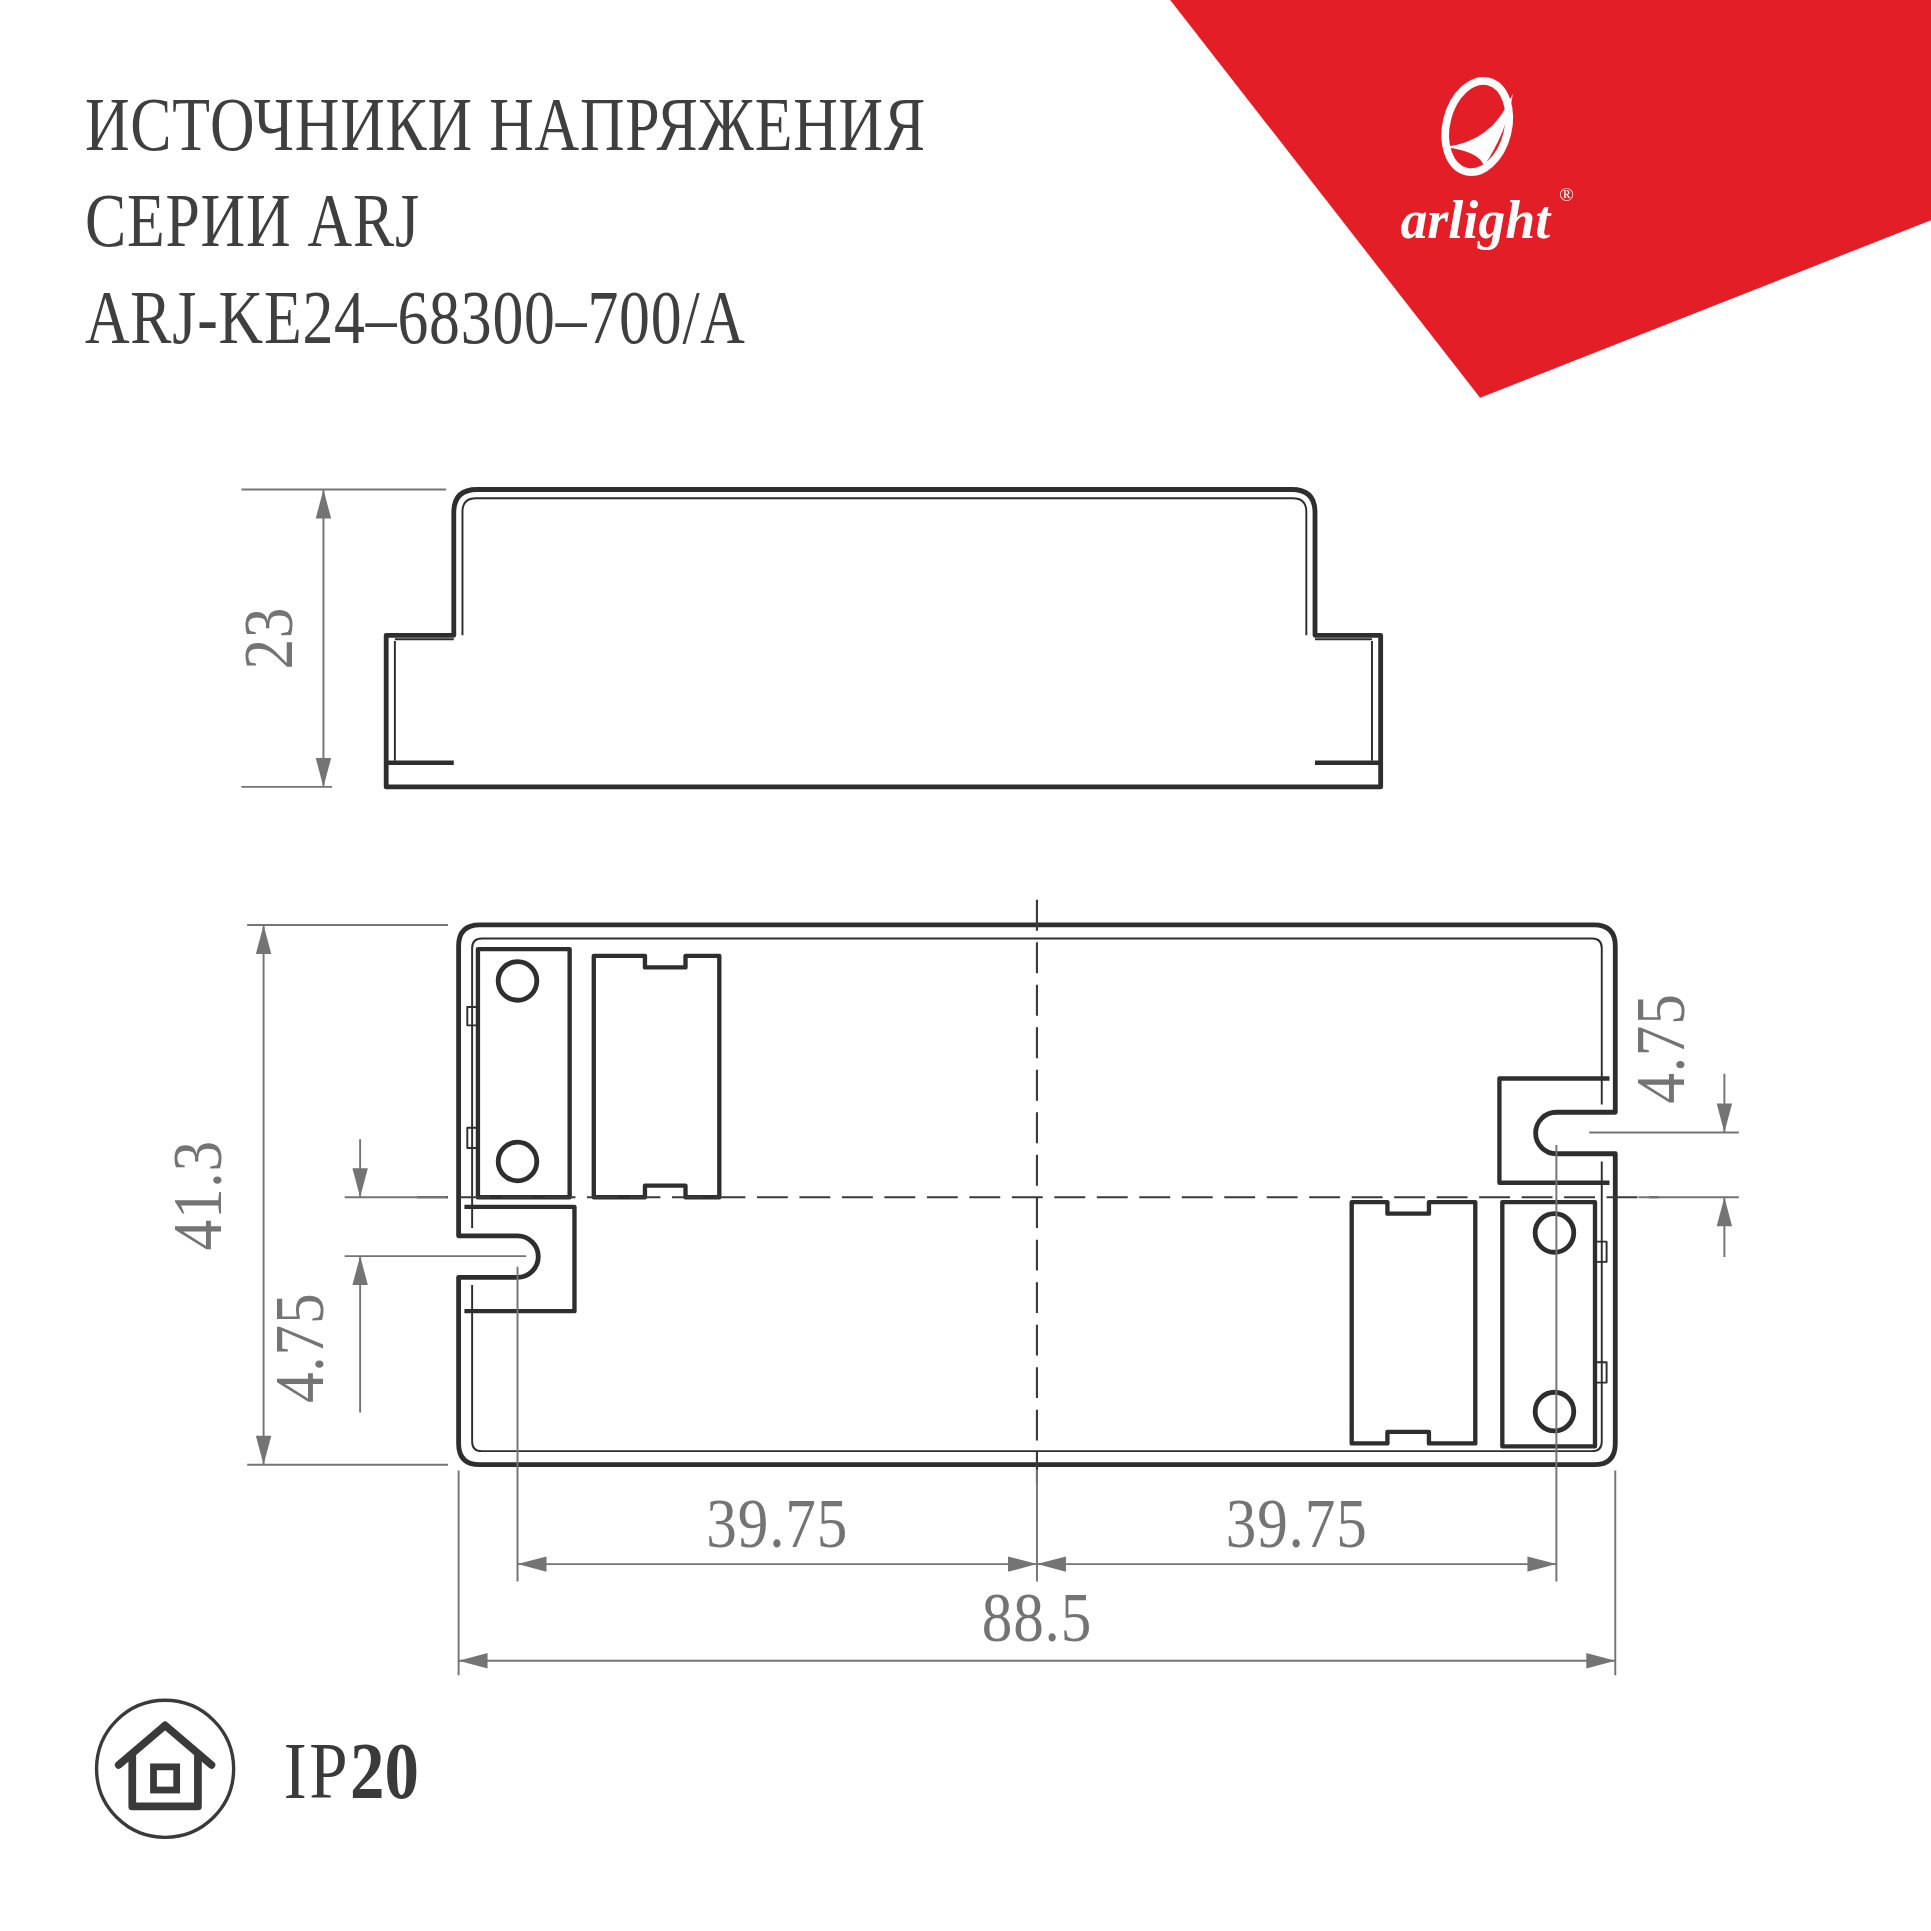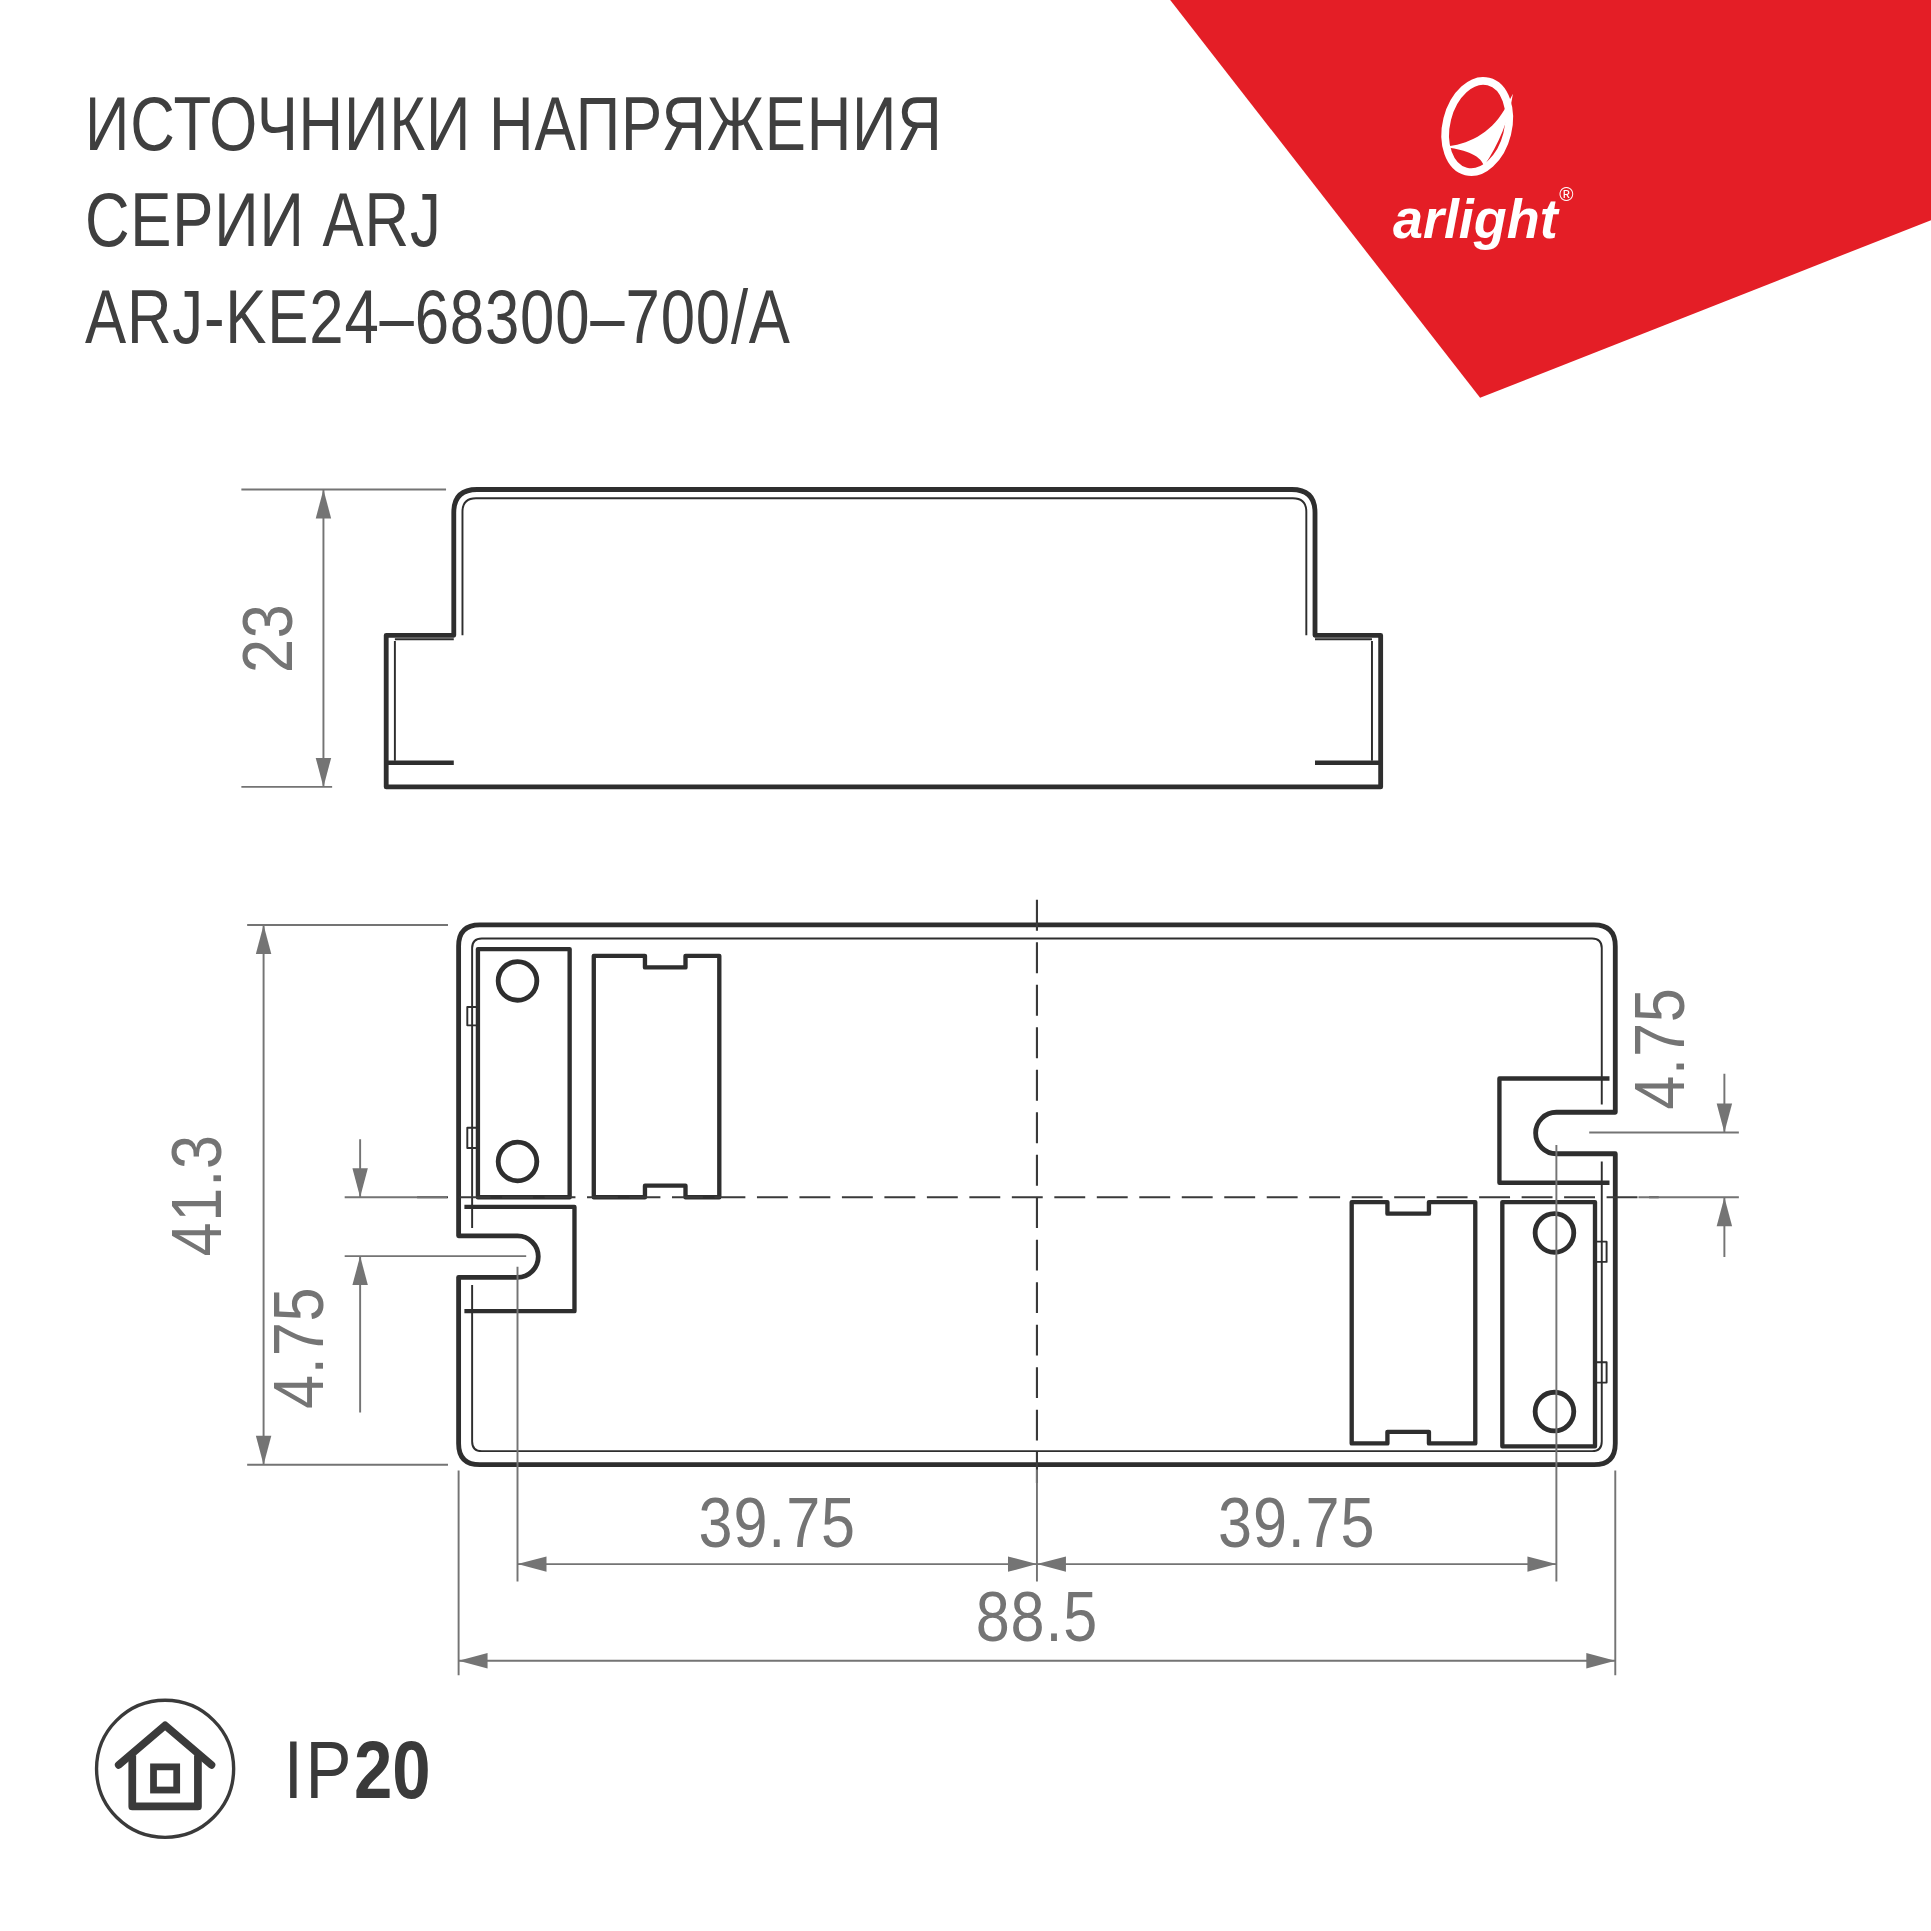--- a/index.html
+++ b/index.html
@@ -1,17 +1,17 @@
 <!DOCTYPE html>
 <html><head>
 <meta charset="utf-8">
 <style>
   html,body{margin:0;padding:0;background:#ffffff;}
   .canvas{position:relative;width:1931px;height:1931px;background:#ffffff;overflow:hidden;
-          font-family:Liberation Sans, sans-serif;}
+          font-family:Liberation Serif, serif;}
   svg{position:absolute;left:0;top:0;}
   
   .ln-heavy{stroke:#2e2e2e;stroke-width:5;fill:none;stroke-linejoin:round;}
   .ln-med{stroke:#2e2e2e;stroke-width:4.5;fill:none;stroke-linejoin:round;}
   .ln-thin{stroke:#2e2e2e;stroke-width:2;fill:none;stroke-linejoin:round;}
   .ln-dash{stroke:#3a3a3a;stroke-width:2.2;fill:none;stroke-dasharray:32 12;}
   .dim{stroke:#747474;stroke-width:2;fill:none;}
   .dim-arrow{fill:#747474;stroke:none;}
   .dim-text{font-size:72px;fill:#747474;letter-spacing:1px;}
   .title-text{font-size:78px;fill:#3f3f3f;font-weight:400;letter-spacing:1px;}

